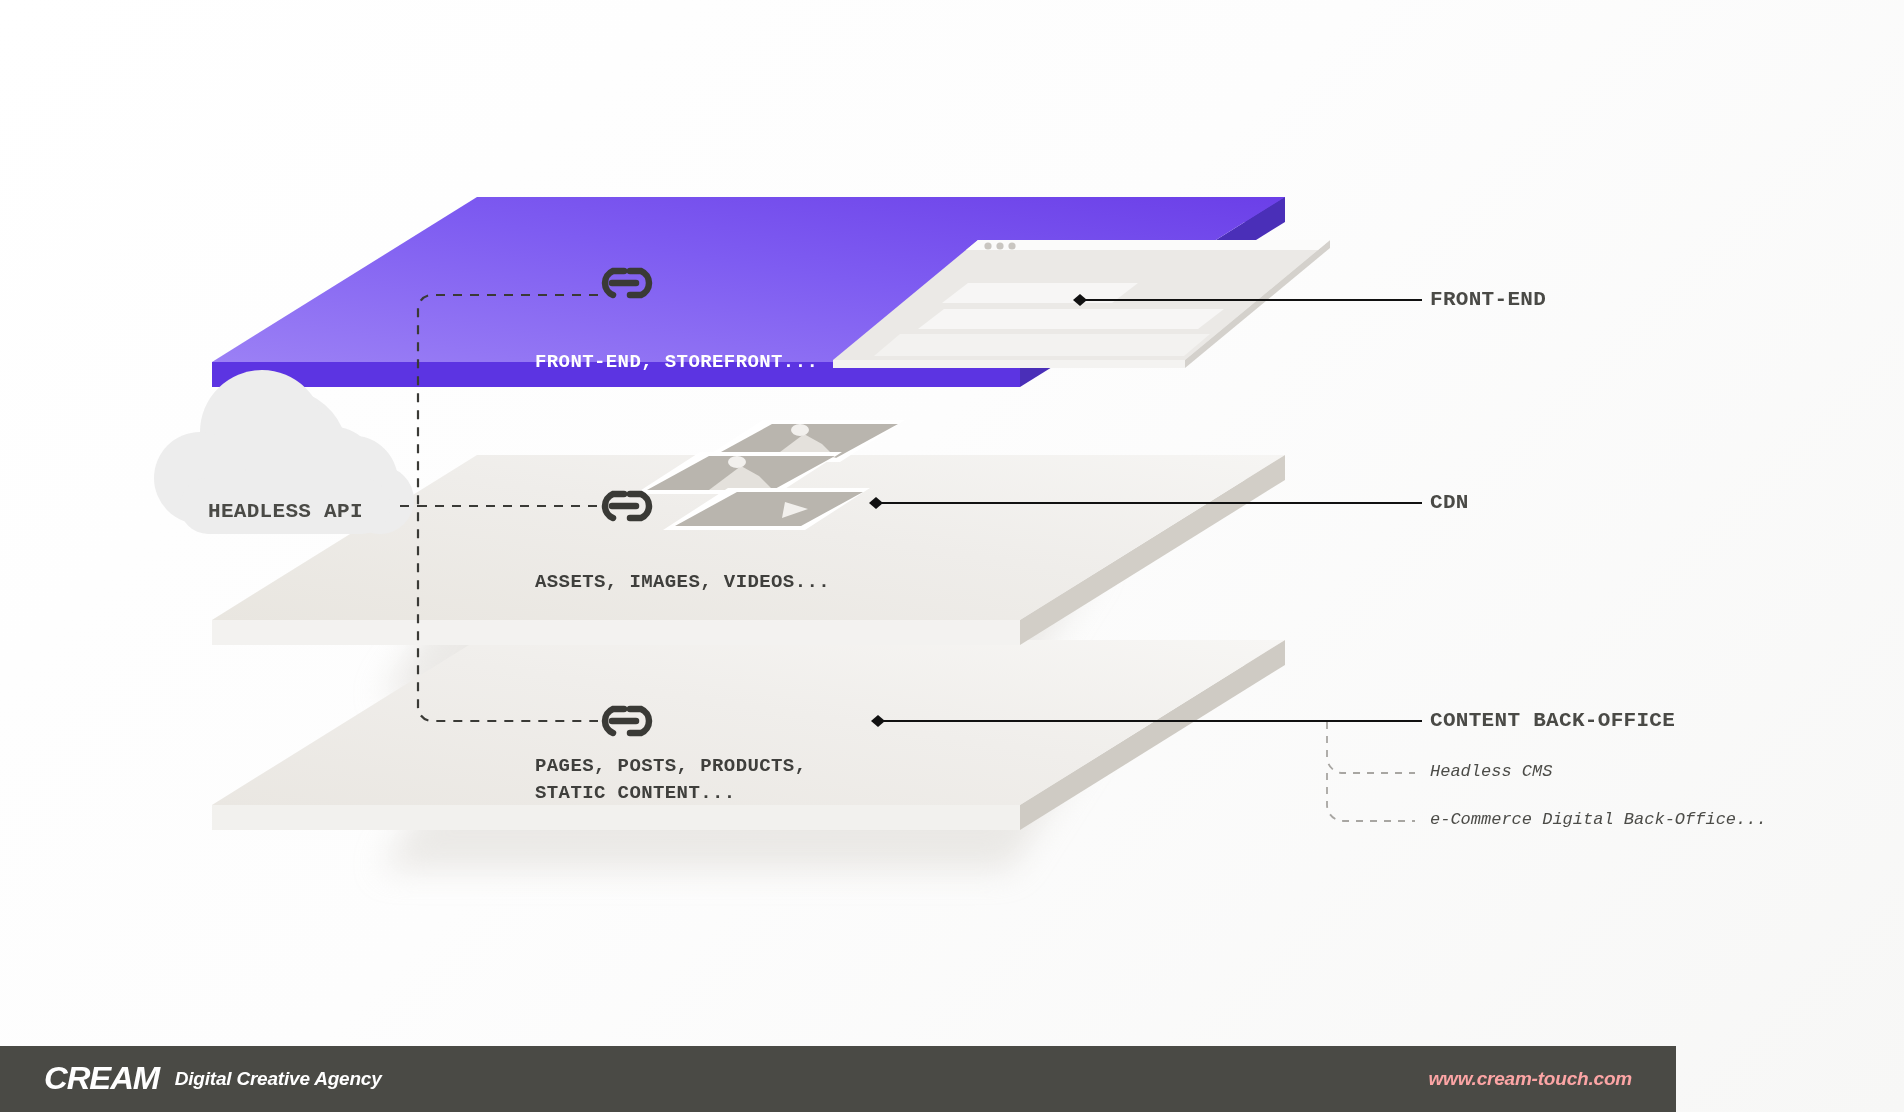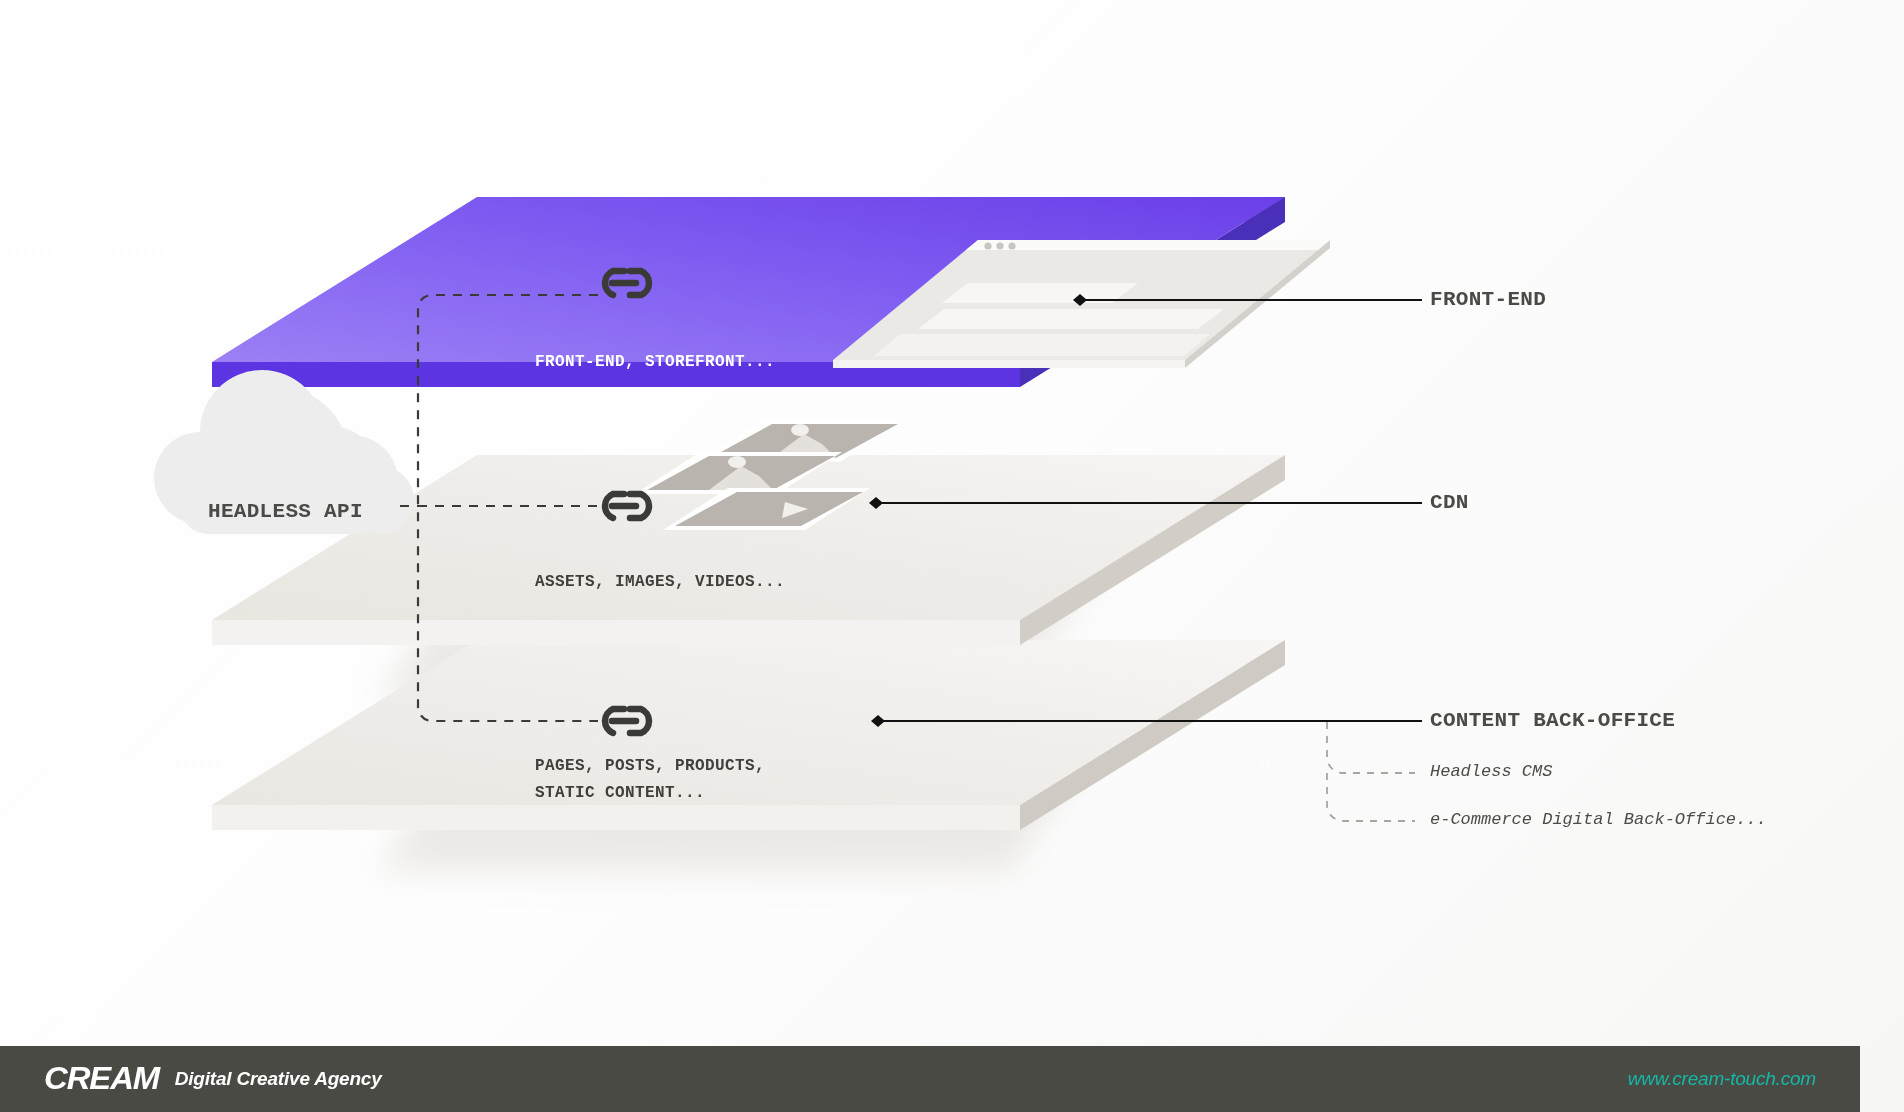--- a/index.html
+++ b/index.html
@@ -18,61 +18,61 @@
   
   #diagram { position:absolute; inset:0; width:1904px; height:1112px; }
 
   
   .lbl {
     position: absolute;
     font-family: Liberation Mono, monospace;
     white-space: pre;
   }
   .slab-cap {
-    font-size: 16px; font-weight: 700; letter-spacing: .4px;
+    font-size: 19px; font-weight: 700; letter-spacing: .4px;
     color: #3f3f3c; line-height: 27px;
   }
   .slab-cap.on-purple { color: #ffffff; }
 
   .right-title {
     font-size: 21px; font-weight: 700; letter-spacing: .3px;
     color: #4a4a46;
   }
   .right-sub {
     font-size: 17px; font-style: italic; font-weight: 400;
     color: #4c4c48;
   }
   .cloud-label {
     font-size: 21px; font-weight: 700; letter-spacing: .3px;
     color: #4a4a46;
   }
 
   
   #footer {
     position: absolute; left: 0; bottom: 0;
-    width: 1860px; height: 66px;
+    width: 1676px; height: 66px;
     background: #4a4a45;
     display: flex; align-items: center;
     padding: 0 44px;
   }
   #brand-wrap { display:flex; align-items:center; gap:22px; }
   #brand-mark {
     font-size: 31px; font-weight: 700; font-style: italic;
     color: #ffffff; letter-spacing: -1px;
     transform: scaleX(1.06);
     transform-origin: left center;
   }
   #brand-tag {
     font-size: 19px; font-weight: 700; font-style: italic;
     color: #ffffff; letter-spacing: -.2px;
   }
   #site-url {
     margin-left: auto;
-    font-size: 19px; font-weight: 400; font-style: italic;
-    color: #14b8a6; letter-spacing: -.2px;
+    font-size: 19px; font-weight: 700; font-style: italic;
+    color: #fca5a5; letter-spacing: -.2px;
   }
 </style>
 </head>
 <body>
 
 <div id="stage">
 
   <svg id="diagram" viewBox="0 0 1904 1112">
     <defs>
       <linearGradient id="gPurpleTop" x1="0" y1="1" x2="1" y2="0">

